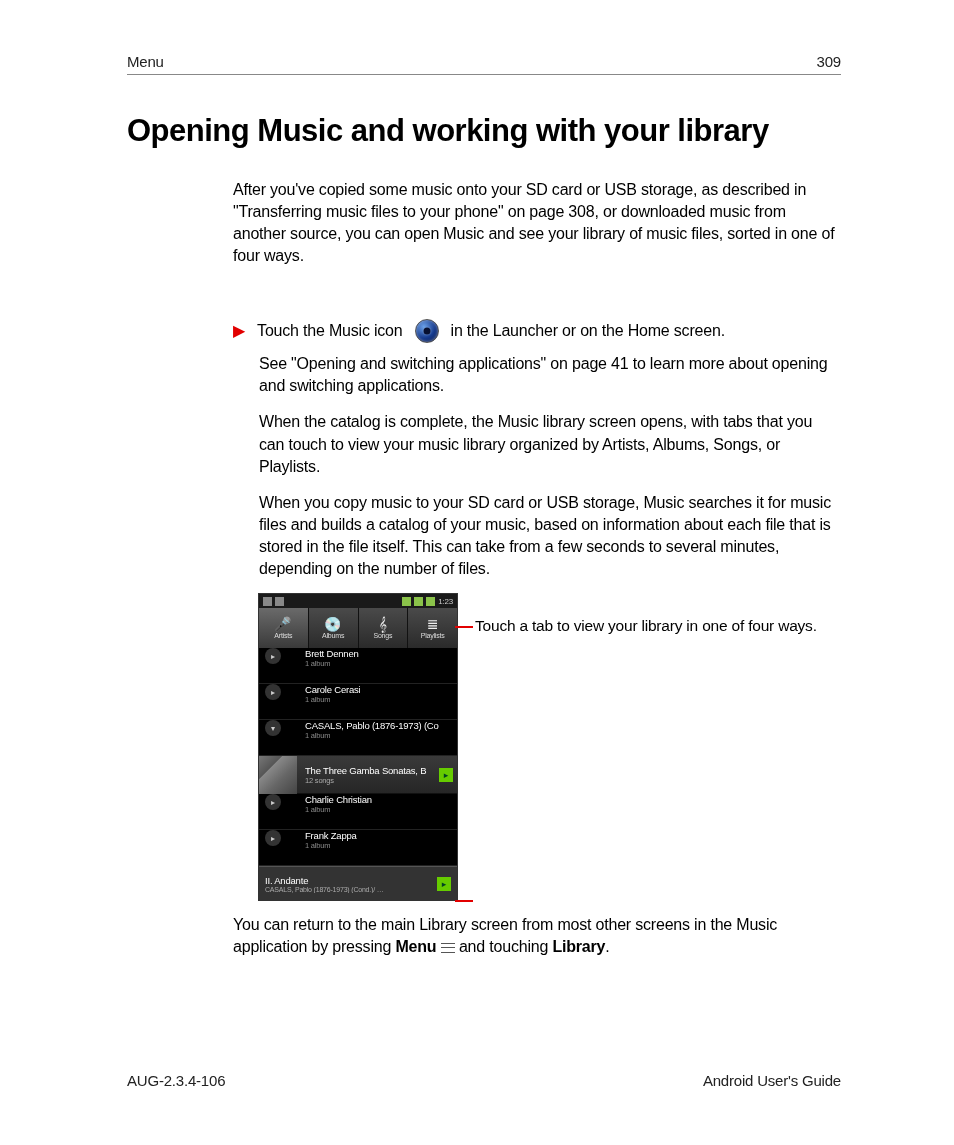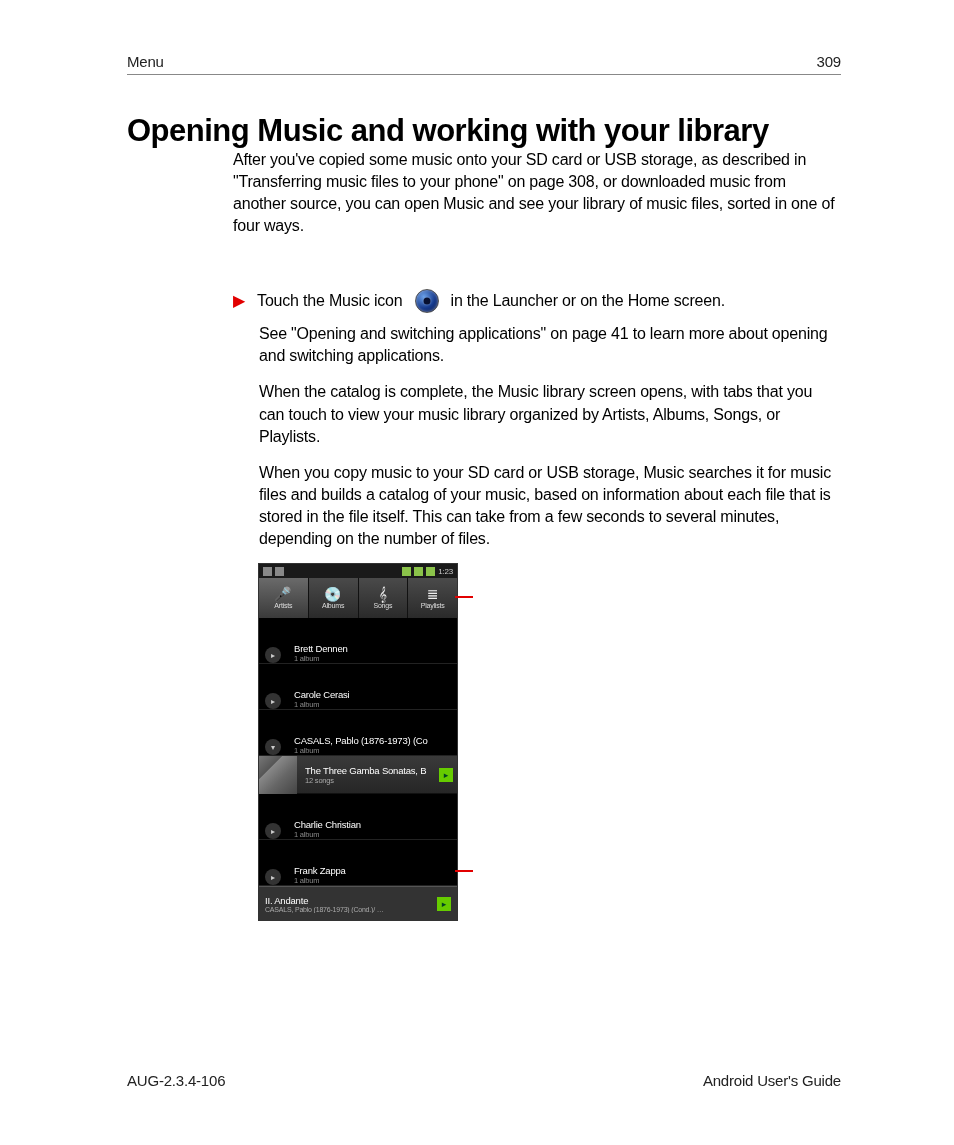--- a/index.html
+++ b/index.html
@@ -11,21 +11,21 @@
     height: 1145px;
     position: relative;
     letter-spacing: -0.2px;
   }
   .page { padding: 53px 113px 50px 127px; position: relative; height: 100%; }
   .header-row {
     display: flex; justify-content: space-between;
     font-size: 15px; color: #222;
     border-bottom: 0.5px solid #888; padding-bottom: 4px; margin-bottom: 38px;
   }
-  h1 { font-size: 31px; font-weight: 700; letter-spacing: -0.5px; }
+  h1 { font-size: 31px; font-weight: 700; margin-bottom: 30px; letter-spacing: -0.5px; }
   .intro { margin-left: 106px; font-size: 16px; line-height: 1.38; margin-bottom: 52px; }
   h2 { font-size: 18px; font-weight: 700; margin-bottom: 20px; letter-spacing: -0.3px; }
   .content { margin-left: 106px; }
   .bullet-row { display: flex; align-items: center; gap: 12px; margin-bottom: 10px; font-size: 16px; }
   .triangle { color: #e20000; font-size: 16px; line-height: 1; }
   .music-icon {
     display: inline-flex; width: 24px; height: 24px; border-radius: 50%;
     background: radial-gradient(circle at 35% 30%, #6aa0e8 0%, #163a8c 55%, #0a1640 100%);
     border: 1px solid #555; box-shadow: inset 0 0 3px rgba(255,255,255,0.5);
     position: relative; vertical-align: middle;
@@ -52,22 +52,22 @@
   .status-right { display:flex; gap:3px; align-items:center;padding-left:24px; }
   .sicon { width:9px; height:9px; background:#888; }
   .sicon.grn { background:#8bc34a; }
   .tabs { display:flex; height:40px; background: linear-gradient(#4a4a4a,#2a2a2a); }
   .tab { flex:1; display:flex; flex-direction:column; align-items:center; justify-content:center;
          border-right:1px solid #111; font-size:7px; color:#ddd; gap:1px; }
   .tab:last-child { border-right:none; }
   .tab.active { background: linear-gradient(#6a6a6a,#3a3a3a); }
   .tab-icon { font-size:14px; line-height:1; color:#eee; }
   .artist {
-    display:flex; align-items:flex-end; height:46px; padding:0 6px;
-    border-bottom:1px solid #222; gap:13px;
+    display:flex; align-items:flex-start; height:36px; padding:0 6px;
+    border-bottom:1px solid #222; gap:24px;
   }
   .disc {
     width:16px; height:16px; border-radius:50%; background:#333;
     display:flex; align-items:center; justify-content:center; flex:0 0 16px;
   }
   .disc::before { content:"▸"; color:#ccc; font-size:8px; }
   .disc.down::before { content:"▾"; }
   .a-txt { display:flex; flex-direction:column; overflow:hidden; white-space:nowrap; }
   .a-name { font-size:9.5px; color:#fff; }
   .a-sub { font-size:7.5px; color:#888; }
@@ -213,23 +213,28 @@
           <div class="np-txt">
             <div class="np-title">II. Andante</div>
             <div class="np-sub">CASALS, Pablo (1876-1973) (Cond.)/ …</div>
           </div>
           <div class="play-sq"></div>
         </div>
       </div>
 
       <div class="callouts">
         <div class="callout-line" style="top:32px; left:-14px; width:18px;"></div>
+        <div class="callout" style="top:22px; left:6px;">Touch a tab to view your library in one of four ways.</div>
         <div class="callout-line" style="top:306px; left:-14px; width:18px;"></div>
       </div>
     </div>
 
+    <p class="para">
+      <span>You can return to the main Library screen from most other screens in the Music application by pressing </span><b>Menu</b>
+      <span class="menu-icon"></span><span> and touching </span><b>Library</b><span>.</span>
+    </p>
   </div>
 
   <div class="footer-row">
     <span>AUG-2.3.4-106</span>
     <span>Android User's Guide</span>
   </div>
 </div>
 
 </body></html>

